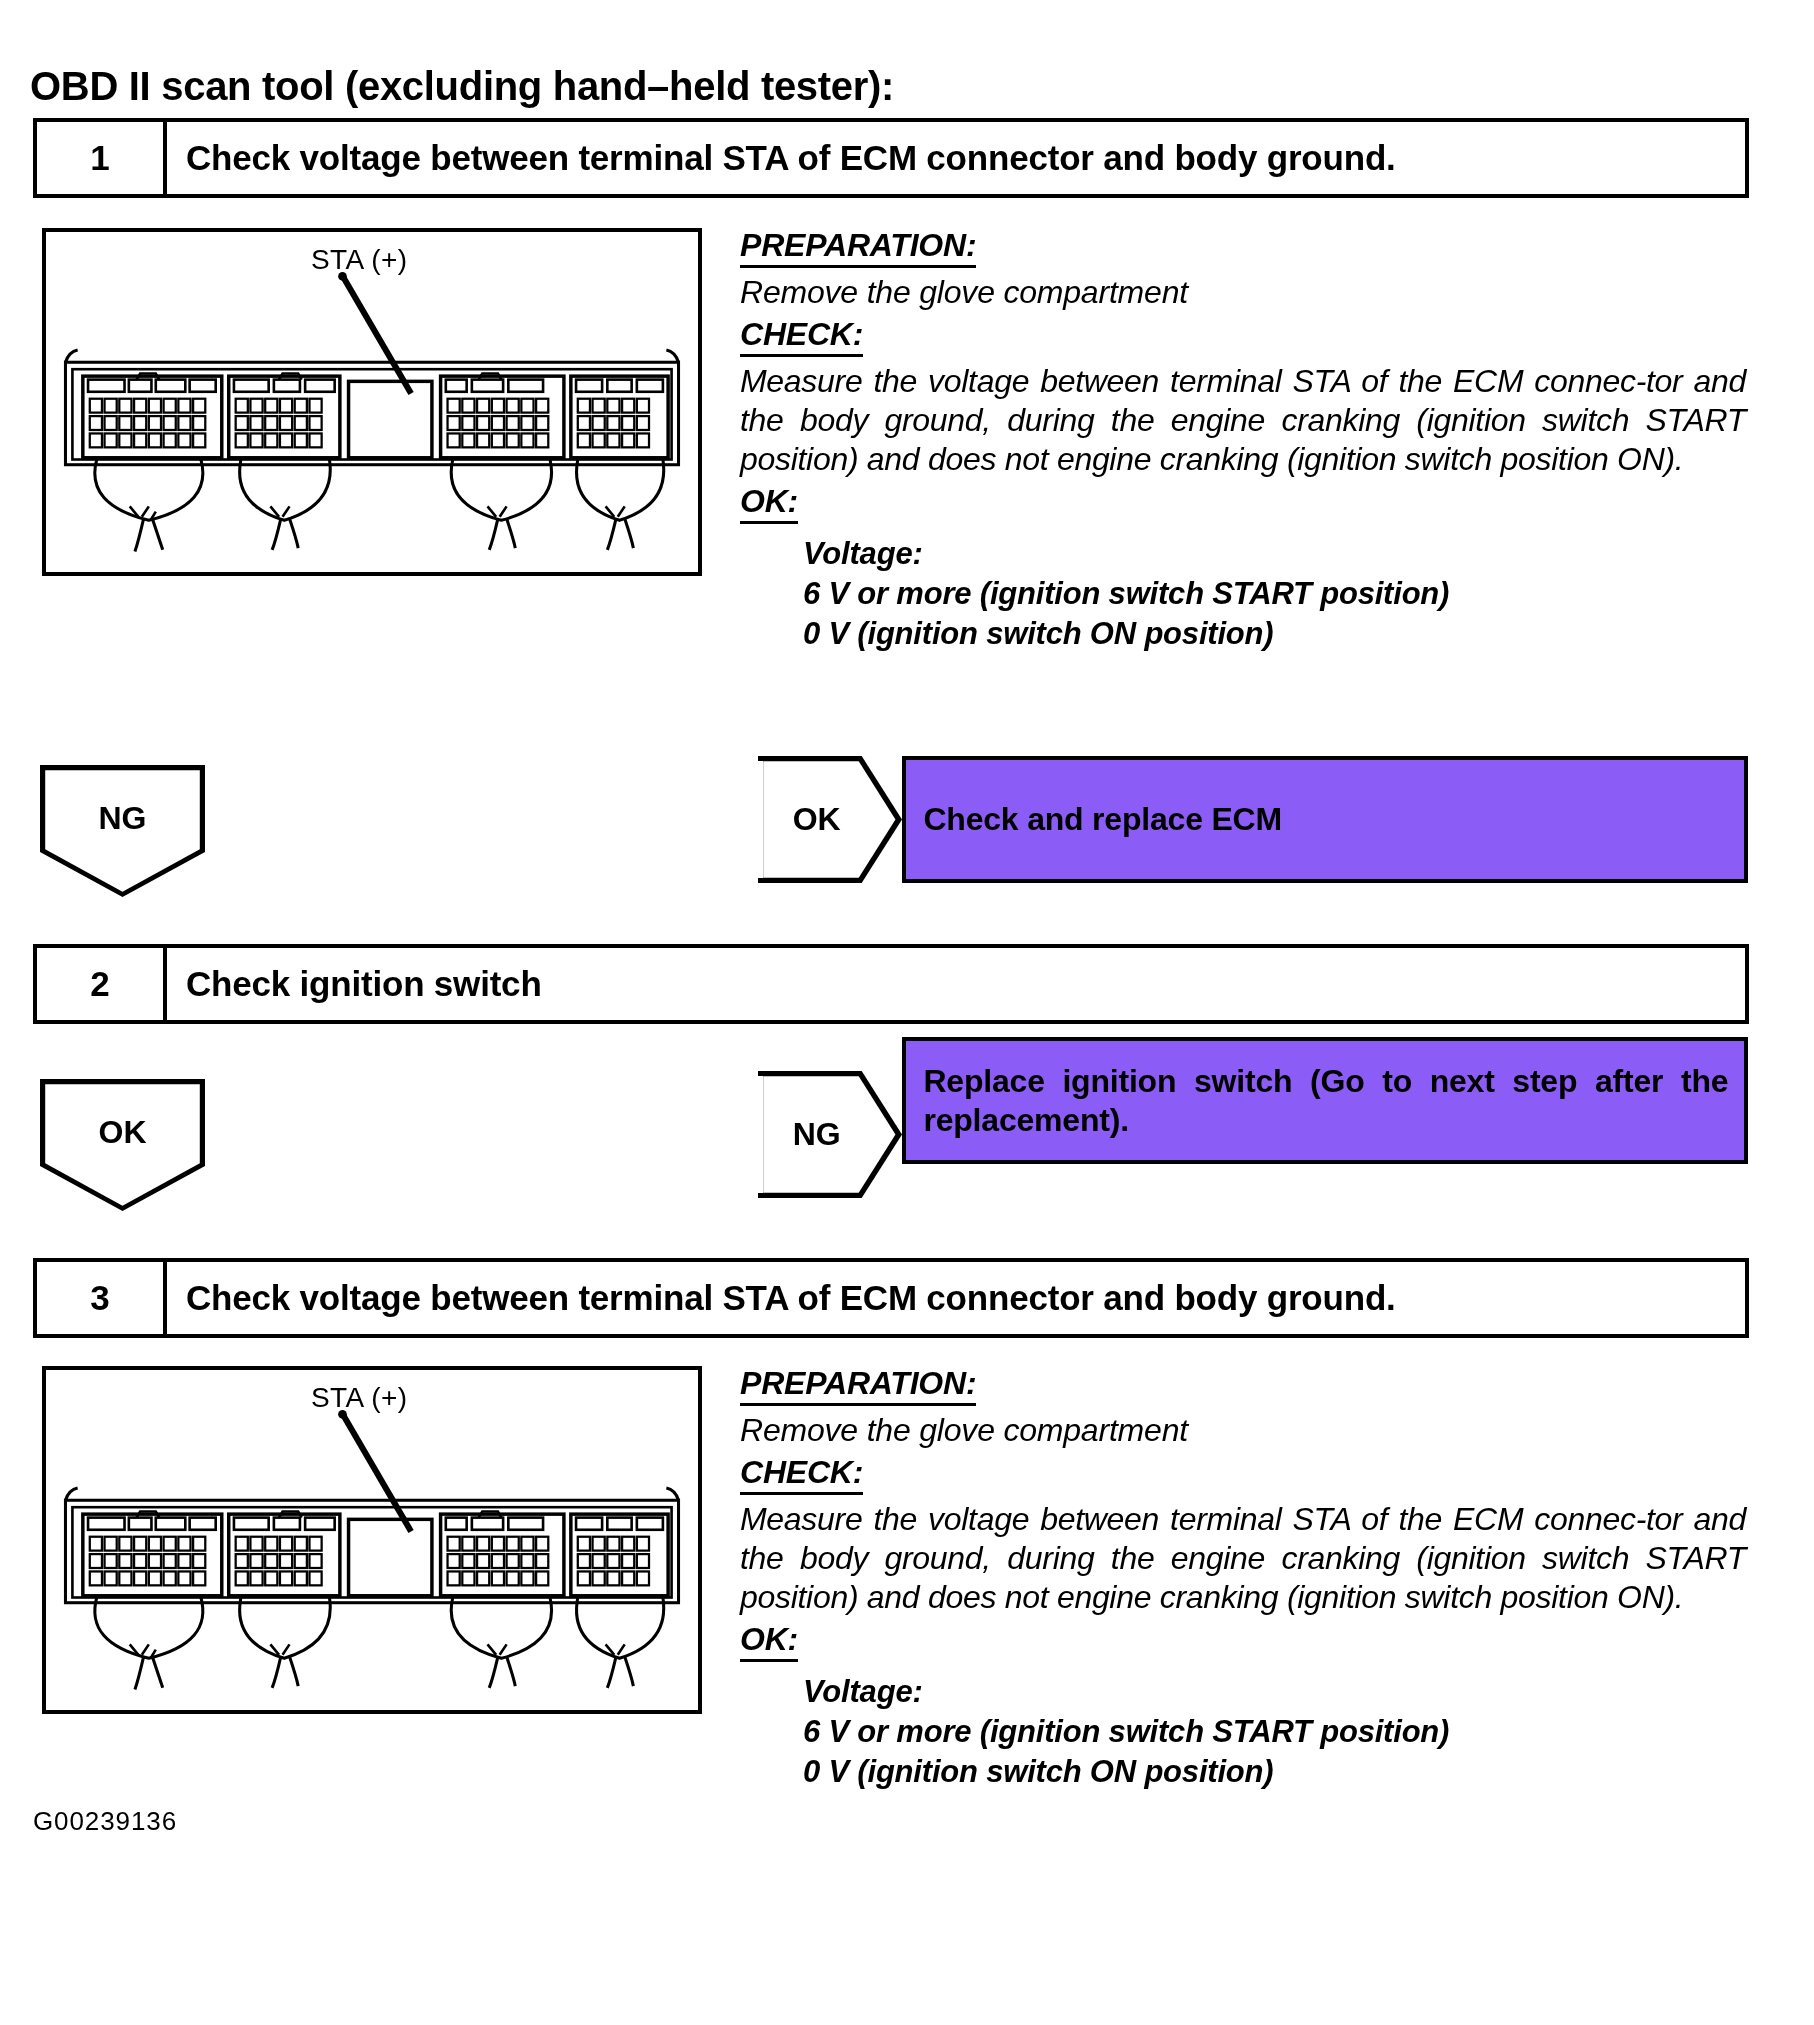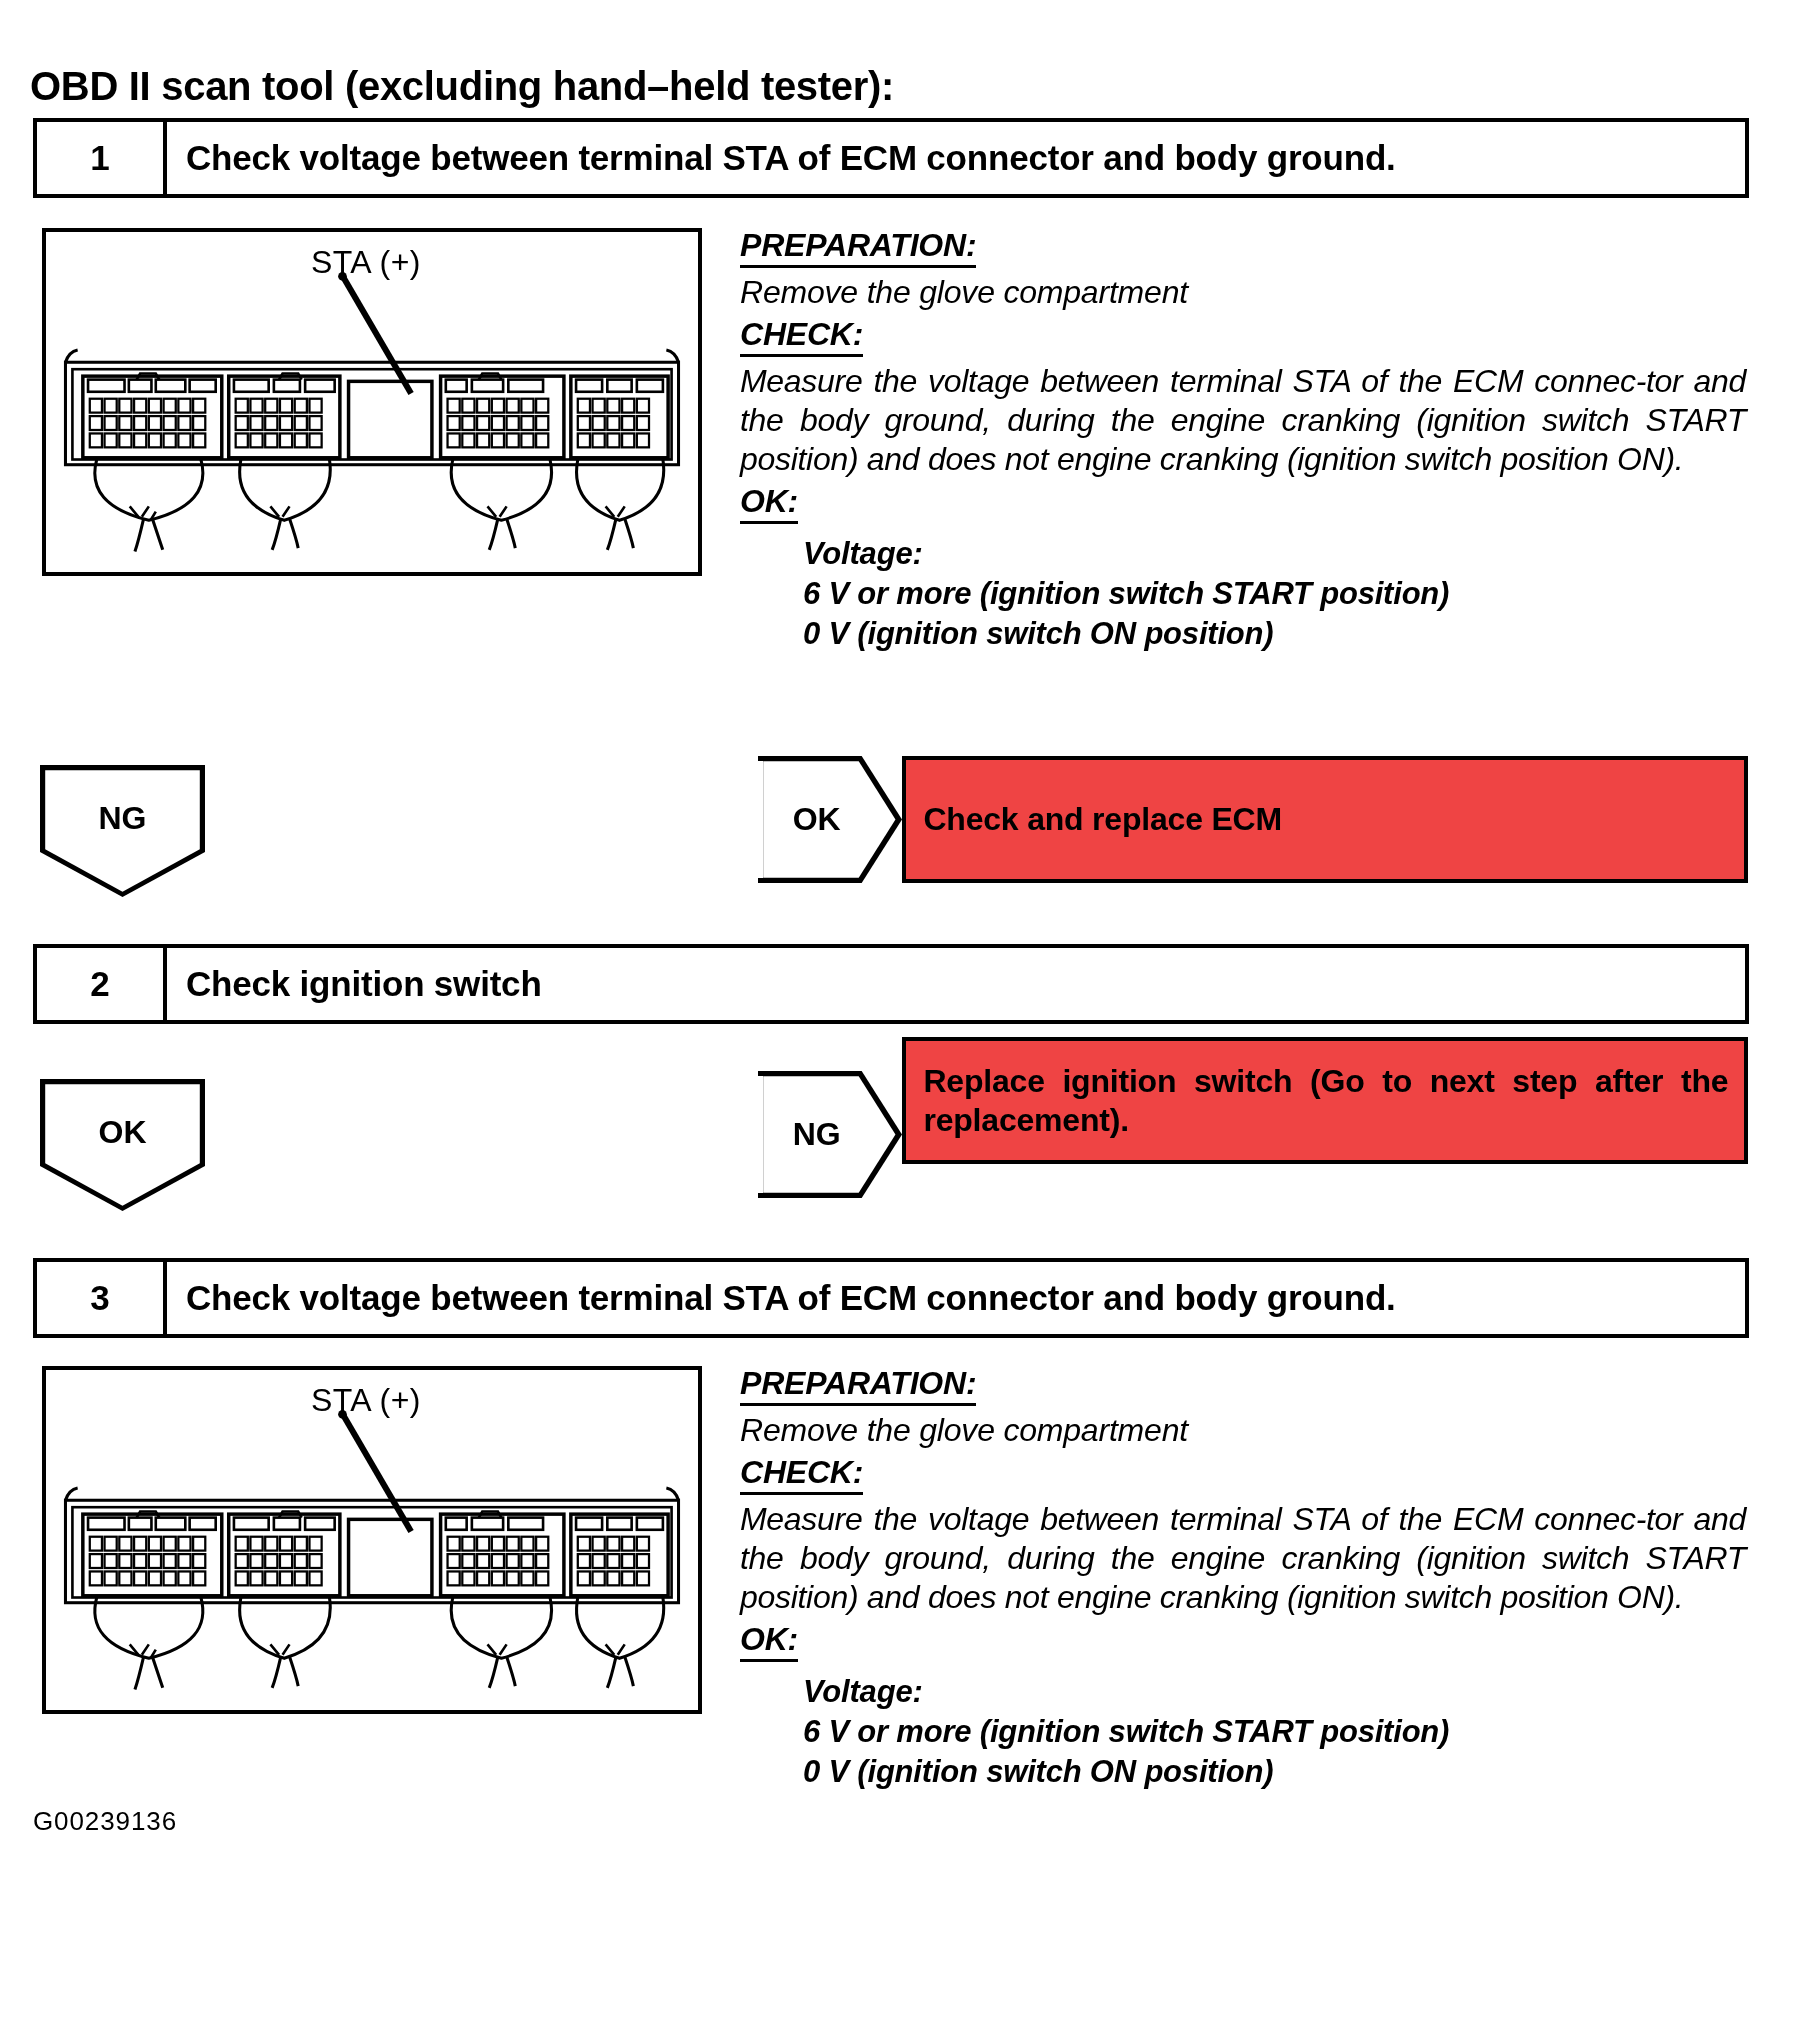--- a/index.html
+++ b/index.html
@@ -65,21 +65,21 @@
   
   .illus-frame {
     position: absolute;
     border: 4.3px solid #000;
     box-sizing: border-box;
     background: #fff;
     overflow: hidden;
   }
   .sta-label {
     position: absolute;
-    font-size: 32px;
+    font-size: 28px;
     font-weight: normal;
     white-space: nowrap;
     letter-spacing: 0.4px;
   }
 
   
   .text-col {
     position: absolute;
     font-style: italic;
   }
@@ -173,21 +173,21 @@
     position: absolute;
     left: 0; top: 5.2px; bottom: 5.2px; width: 5.2px;
     background: #fff;
   }
 
   
   .result-box {
     position: absolute;
     border: 4.3px solid #000;
     box-sizing: border-box;
-    background: #ef4444;
+    background: #8b5cf6;
     display: flex;
     align-items: center;
     padding-left: 17.4px;
     padding-right: 15.6px;
   }
   .result-box .rb-text {
     font-size: 32px;
     font-weight: bold;
     line-height: 1.2;
     text-align: justify;

